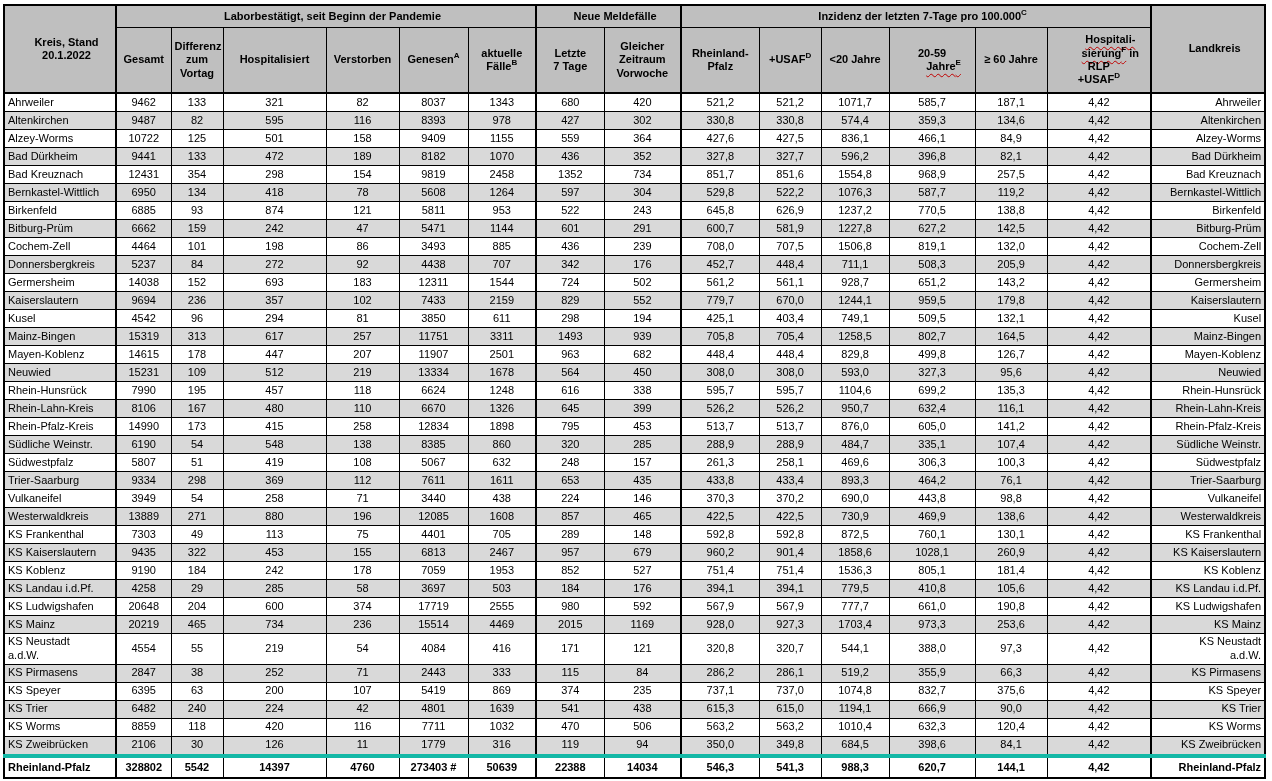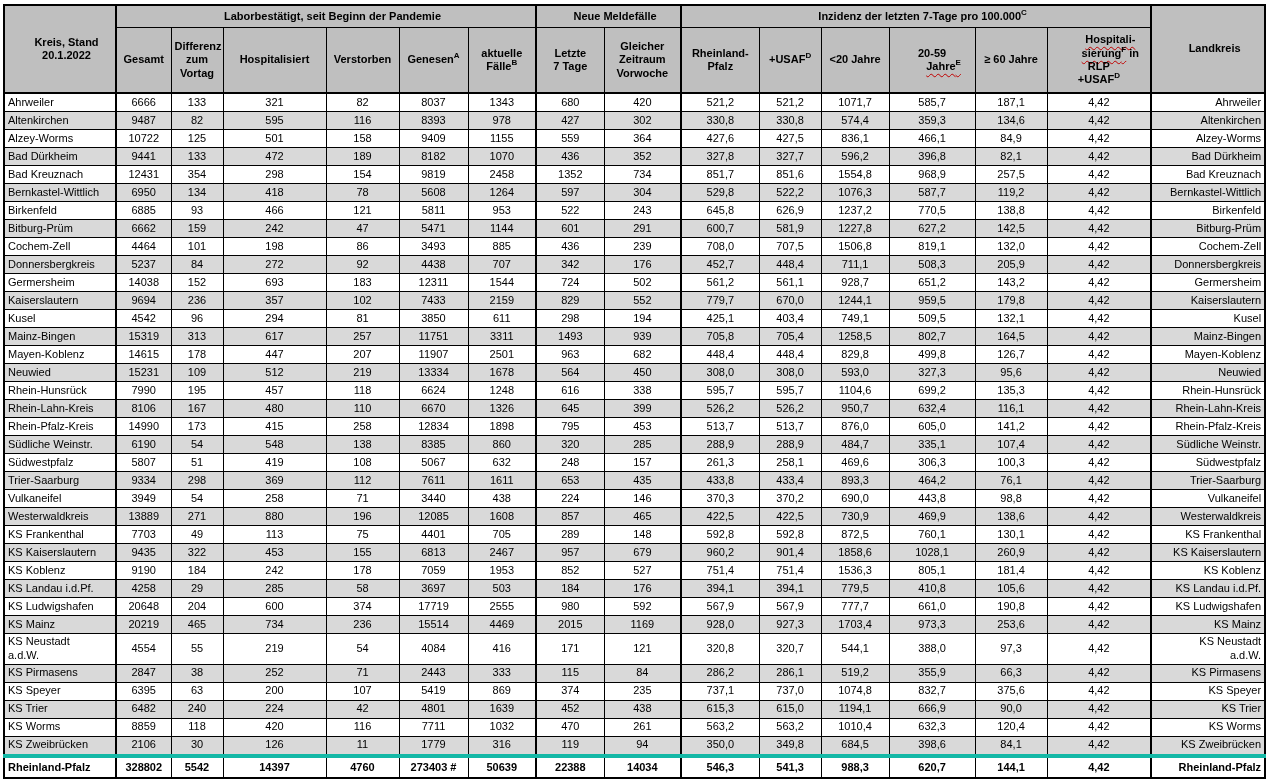--- a/index.html
+++ b/index.html
@@ -71,21 +71,21 @@
       <th><span>+USAF</span><sup>D</sup></th>
       <th>&lt;20 Jahre</th>
       <th><span>20-59 </span><span class="wavy"><span>Jahre</span><sup>E</sup></span></th>
       <th>≥ 60 Jahre</th>
       <th><span class="wavy">Hospitali-</span><br><span class="wavy"><span>sierung</span><sup>F</sup></span><span> in RLP</span><br><span>+USAF</span><sup>D</sup></th>
     </tr>
   </thead>
   <tbody class="data">
         <tr>
           <td class="c-kreis">Ahrweiler</td>
-          <td class="gb-l">6666</td>
+          <td class="gb-l">9462</td>
           <td>133</td>
           <td>321</td>
           <td>82</td>
           <td>8037</td>
           <td>1343</td>
           <td class="gb-l">680</td>
           <td>420</td>
           <td class="gb-l">521,2</td>
           <td>521,2</td>
           <td>1071,7</td>
@@ -181,21 +181,21 @@
           <td>1076,3</td>
           <td>587,7</td>
           <td>119,2</td>
           <td>4,42</td>
           <td class="c-landkreis gb-l">Bernkastel-Wittlich</td>
         </tr>
         <tr>
           <td class="c-kreis">Birkenfeld</td>
           <td class="gb-l">6885</td>
           <td>93</td>
-          <td>466</td>
+          <td>874</td>
           <td>121</td>
           <td>5811</td>
           <td>953</td>
           <td class="gb-l">522</td>
           <td>243</td>
           <td class="gb-l">645,8</td>
           <td>626,9</td>
           <td>1237,2</td>
           <td>770,5</td>
           <td>138,8</td>
@@ -503,21 +503,21 @@
           <td class="gb-l">422,5</td>
           <td>422,5</td>
           <td>730,9</td>
           <td>469,9</td>
           <td>138,6</td>
           <td>4,42</td>
           <td class="c-landkreis gb-l">Westerwaldkreis</td>
         </tr>
         <tr>
           <td class="c-kreis">KS Frankenthal</td>
-          <td class="gb-l">7703</td>
+          <td class="gb-l">7303</td>
           <td>49</td>
           <td>113</td>
           <td>75</td>
           <td>4401</td>
           <td>705</td>
           <td class="gb-l">289</td>
           <td>148</td>
           <td class="gb-l">592,8</td>
           <td>592,8</td>
           <td>872,5</td>
@@ -673,40 +673,40 @@
           <td class="c-landkreis gb-l">KS Speyer</td>
         </tr>
         <tr>
           <td class="c-kreis">KS Trier</td>
           <td class="gb-l">6482</td>
           <td>240</td>
           <td>224</td>
           <td>42</td>
           <td>4801</td>
           <td>1639</td>
-          <td class="gb-l">452</td>
+          <td class="gb-l">541</td>
           <td>438</td>
           <td class="gb-l">615,3</td>
           <td>615,0</td>
           <td>1194,1</td>
           <td>666,9</td>
           <td>90,0</td>
           <td>4,42</td>
           <td class="c-landkreis gb-l">KS Trier</td>
         </tr>
         <tr>
           <td class="c-kreis">KS Worms</td>
           <td class="gb-l">8859</td>
           <td>118</td>
           <td>420</td>
           <td>116</td>
           <td>7711</td>
           <td>1032</td>
           <td class="gb-l">470</td>
-          <td>261</td>
+          <td>506</td>
           <td class="gb-l">563,2</td>
           <td>563,2</td>
           <td>1010,4</td>
           <td>632,3</td>
           <td>120,4</td>
           <td>4,42</td>
           <td class="c-landkreis gb-l">KS Worms</td>
         </tr>
         <tr>
           <td class="c-kreis">KS Zweibrücken</td>

